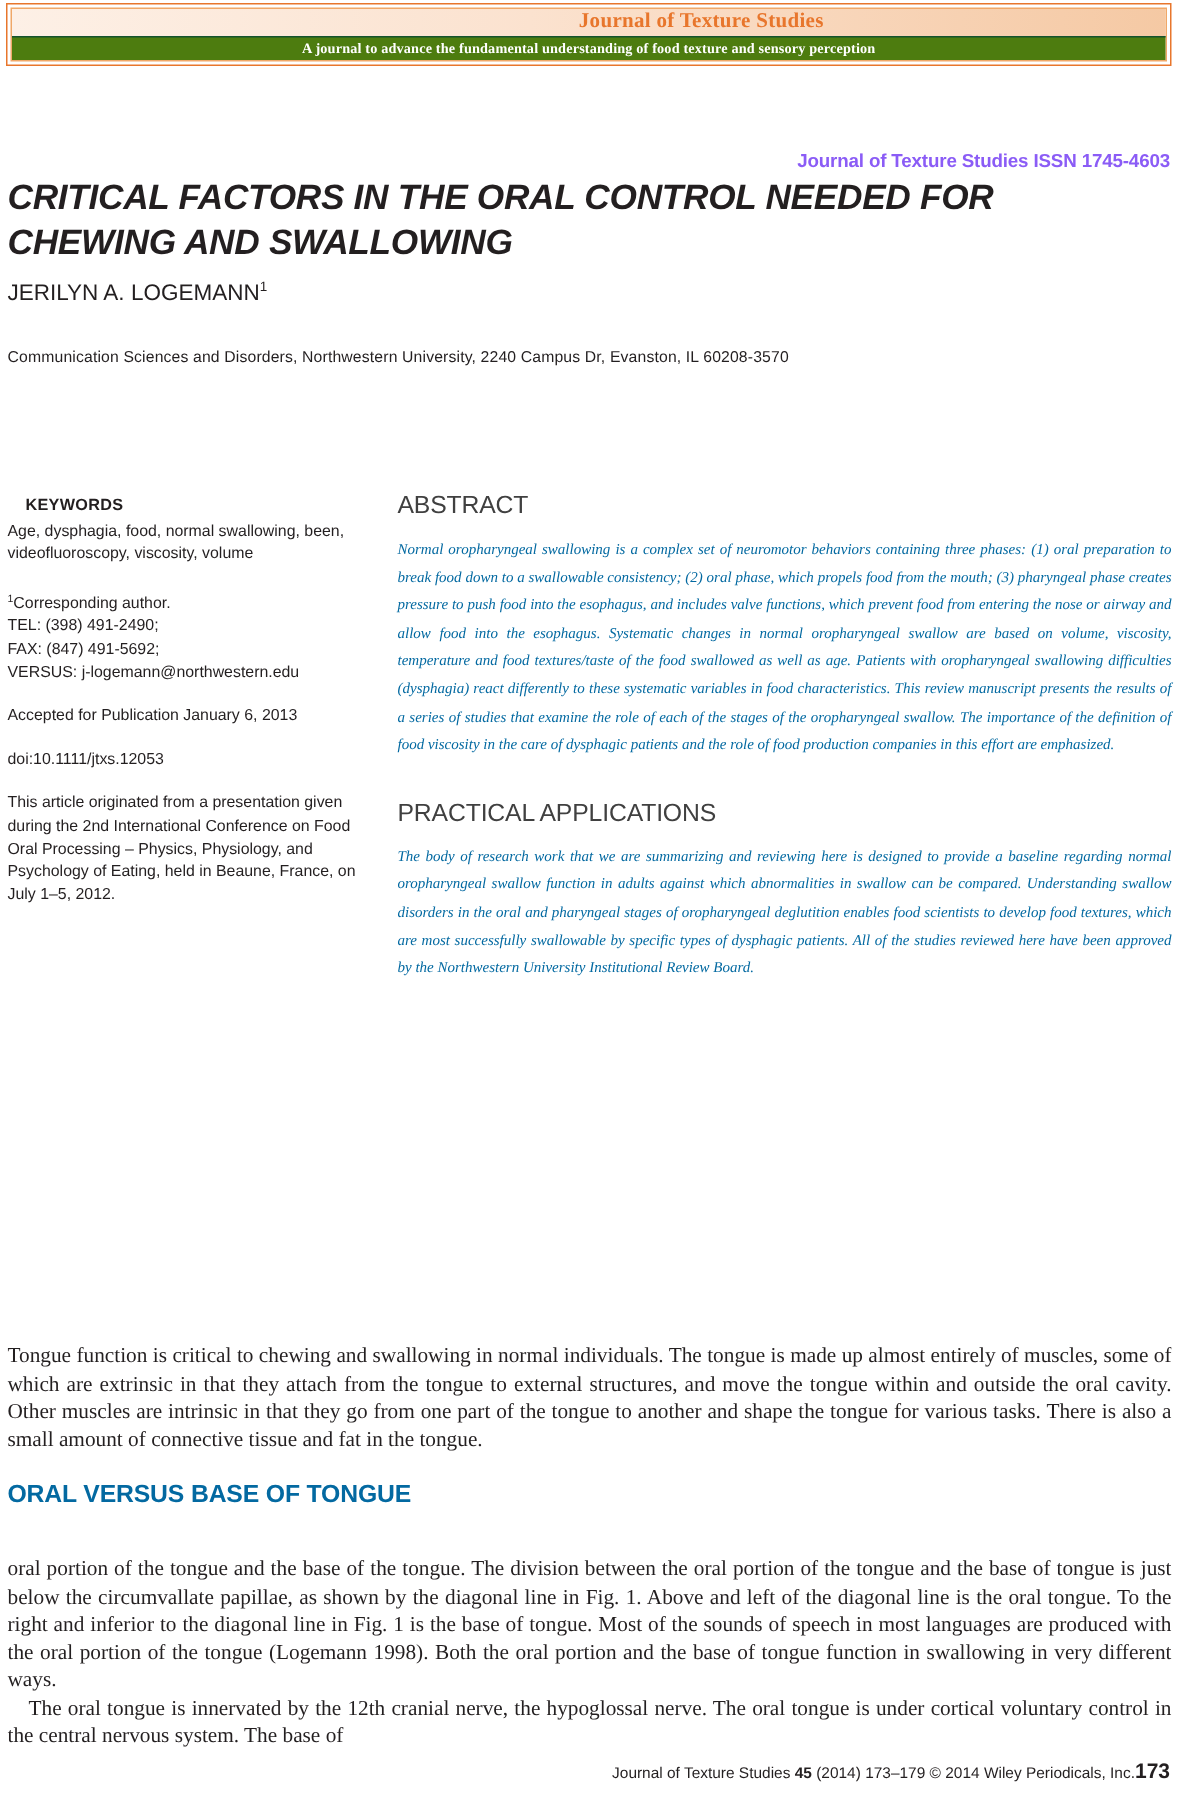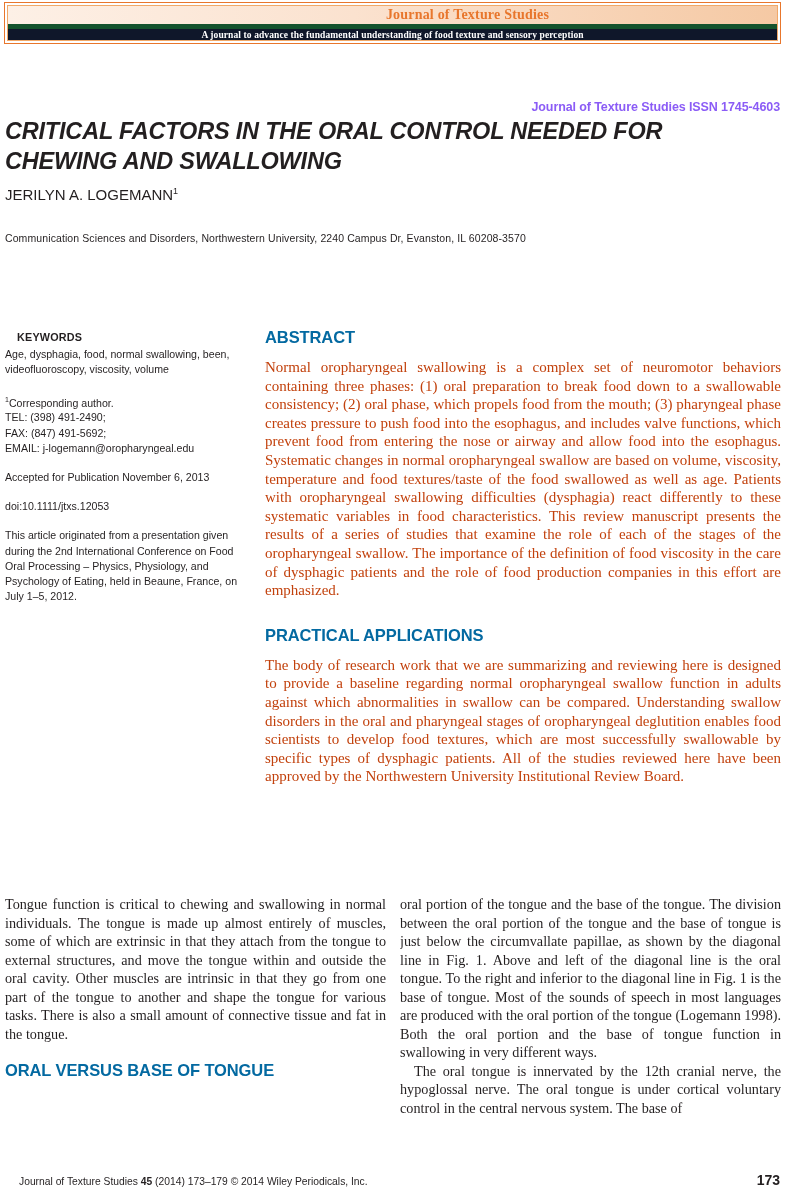--- a/index.html
+++ b/index.html
@@ -48,25 +48,25 @@
   .masthead-title {
     font-family: "Liberation Serif", serif;
     font-weight: bold;
     font-size: 14px;
     color: #e8762c;
     letter-spacing: 0.2px;
     white-space: nowrap;
   }
   .masthead-sub-bar {
     flex: 1 1 auto;
-    background: #0f172a;
+    background: #4d7c0f;
     display: flex;
     align-items: center;
     justify-content: center;
-    border-top: 5px solid #14532d;
+    border-top: 1px solid #14532d;
   }
   .masthead-sub {
     font-family: "Liberation Serif", serif;
     font-weight: bold;
     font-size: 9.5px;
     color: #ffffff;
     white-space: nowrap;
     letter-spacing: 0.1px;
   }
 
@@ -145,45 +145,47 @@
 
   
   .abstract-col {
     position: absolute;
     left: 265px;
     top: 328px;
     width: 516px;
   }
   .sec-head {
     font-size: 16.5px;
-    font-weight: bold;
+    font-weight: normal;
     letter-spacing: -0.1px;
     margin: 0 0 11px 0;
-    color: #0369a1;
+    color: #404040;
   }
   .sec-head.second { margin-top: 26px; }
   .serif-body {
     font-family: "Liberation Serif", serif;
-    font-size: 15px;
+    font-size: 10px;
     line-height: 18.6px;
     text-align: justify;
-    color: #c2410c;
+    color: #0369a1;
     margin: 0;
     hyphens: none;
+    font-style: italic;
   }
 
   
   .body-cols {
     position: absolute;
     left: 5px;
     top: 895px;
     width: 776px;
     height: 270px;
     display: flex;
     gap: 14px;
+    flex-direction: column;
   }
   .body-col {
     flex: 1 1 0;
     min-width: 0;
     overflow: hidden;
   }
   .body-col p {
     font-family: "Liberation Serif", serif;
     font-size: 14.2px;
     line-height: 18.5px;
@@ -197,26 +199,26 @@
     font-size: 16.5px;
     font-weight: bold;
     letter-spacing: -0.1px;
     margin: 18px 0 10px 0;
     color: #0369a1;
   }
 
   
   .footer {
     position: absolute;
-    left: 19px;
+    left: 5px;
     right: 5px;
     bottom: 12px;
     display: flex;
     align-items: baseline;
-    justify-content: space-between;
+    justify-content: flex-end;
     font-size: 10.3px;
     color: #231f20;
   }
   .footer .page-no {
     font-size: 14px;
     font-weight: bold;
   }
   .footer b { font-weight: bold; }
 </style>
 </head>
@@ -246,24 +248,24 @@
 <div class="sidebar">
   <div class="block">
     <h2>KEYWORDS</h2>
     <div>Age, dysphagia, food, normal swallowing, been, videofluoroscopy, viscosity, volume</div>
   </div>
 
   <div class="block">
     <span class="line"><sup>1</sup><span>Corresponding author.</span></span>
     <span class="line">TEL: (398) 491-2490;</span>
     <span class="line">FAX: (847) 491-5692;</span>
-    <span class="line">EMAIL: j-logemann@oropharyngeal.edu</span>
-  </div>
-
-  <div class="block">Accepted for Publication November 6, 2013</div>
+    <span class="line">VERSUS: j-logemann@northwestern.edu</span>
+  </div>
+
+  <div class="block">Accepted for Publication January 6, 2013</div>
 
   <div class="block">doi:10.1111/jtxs.12053</div>
 
   <div class="block">This article originated from a presentation given during the 2nd International Conference on Food Oral Processing – Physics, Physiology, and Psychology of Eating, held in Beaune, France, on July 1–5, 2012.</div>
 </div>
 
 <div class="abstract-col">
   <h2 class="sec-head">ABSTRACT</h2>
   <p class="serif-body">Normal oropharyngeal swallowing is a complex set of neuromotor behaviors containing three phases: (1) oral preparation to break food down to a swallowable consistency; (2) oral phase, which propels food from the mouth; (3) pharyngeal phase creates pressure to push food into the esophagus, and includes valve functions, which prevent food from entering the nose or airway and allow food into the esophagus. Systematic changes in normal oropharyngeal swallow are based on volume, viscosity, temperature and food textures/taste of the food swallowed as well as age. Patients with oropharyngeal swallowing difficulties (dysphagia) react differently to these systematic variables in food characteristics. This review manuscript presents the results of a series of studies that examine the role of each of the stages of the oropharyngeal swallow. The importance of the definition of food viscosity in the care of dysphagic patients and the role of food production companies in this effort are emphasized.</p>
 

